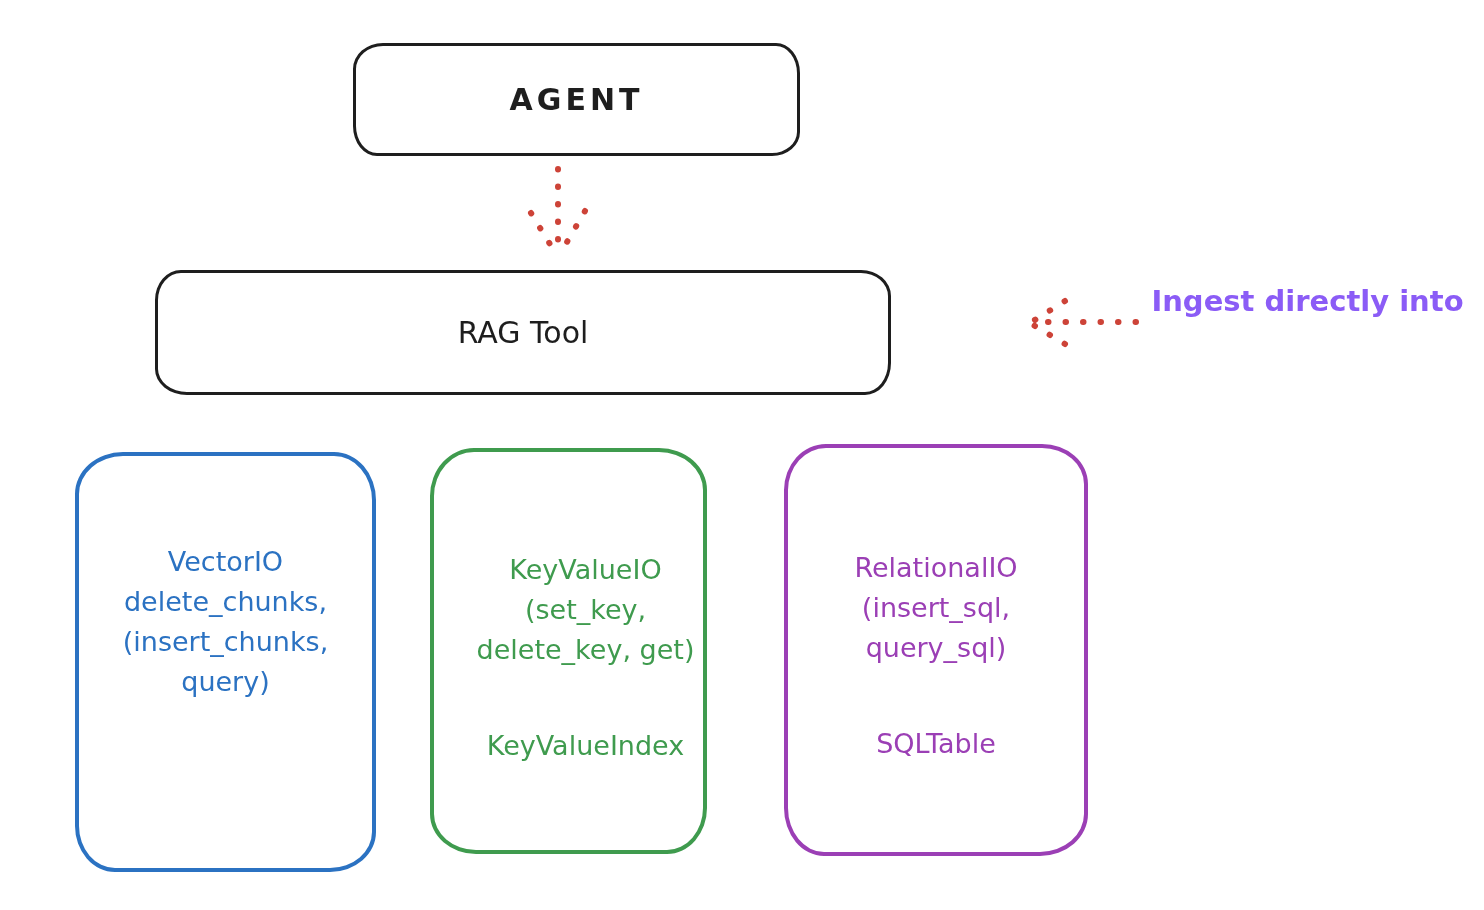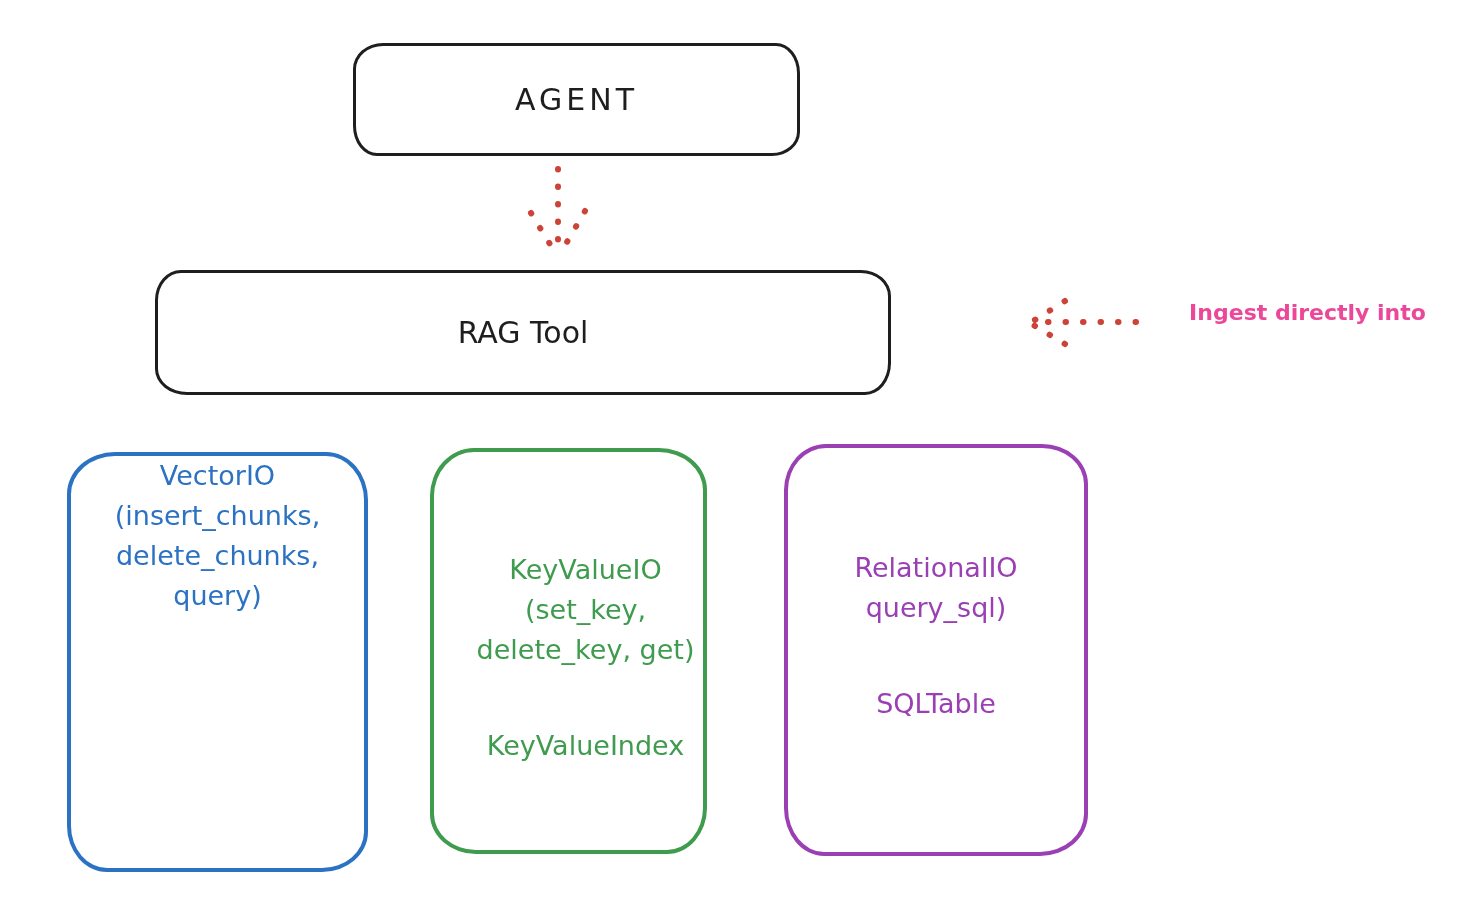--- a/index.html
+++ b/index.html
@@ -21,64 +21,65 @@
   }
   .black-node {
     border: 3.5px solid #1e1e1e;
     color: #1e1e1e;
     font-size: 30px;
   }
   .agent-node {
     left: 353px; top: 43px; width: 447px; height: 113px;
     border-radius: 30px 24px 28px 24px / 26px 30px 24px 30px;
     letter-spacing: 4px;
-    font-weight: 400;
+    font-weight: 700;
     text-align: right;
   }
   .rag-node {
     left: 155px; top: 270px; width: 736px; height: 125px;
     border-radius: 26px 30px 26px 32px / 30px 26px 32px 26px;
   }
   .storage-box {
     position: absolute;
     background: #ffffff;
     border: 4px solid currentColor;
     box-sizing: border-box;
     display: flex;
     flex-direction: column;
     align-items: center;
     text-align: center;
     font-size: 27px;
     line-height: 40px;
     font-weight: 500;
   }
   .storage-blue {
-    left: 67px; top: 452px; width: 301px; height: 420px;
+    left: 75px; top: 452px; width: 301px; height: 420px;
     border-radius: 48px 42px 46px 40px / 42px 48px 40px 46px;
+    padding-top: 86px;
   }
   .storage-green {
     left: 430px; top: 448px; width: 277px; height: 406px;
     border-radius: 44px 48px 40px 46px / 48px 42px 46px 40px;
     padding-top: 98px;
     padding-left: 34px;
   }
   .storage-purple {
     left: 784px; top: 444px; width: 304px; height: 412px;
     border-radius: 42px 46px 48px 40px / 46px 40px 42px 48px;
     padding-top: 100px;
   }
   .index-label { margin-top: 56px; }
   .annotation {
     position: absolute;
-    left: 1140px; top: 294px; width: 335px;
+    left: 1140px; top: 282px; width: 335px;
     text-align: center;
-    font-size: 22px;
+    font-size: 29px;
     line-height: 38px;
     font-weight: 700;
-    color: #ec4899;
+    color: #8b5cf6;
   }
   svg.arrows {
     position: absolute;
     left: 0; top: 0;
     pointer-events: none;
   }
   .arrow-stroke {
     fill: none;
     stroke: #cd4338;
     stroke-width: 6;
@@ -113,31 +114,32 @@
       <path class="arrow-stroke" d="M1065,344 L1030,323"></path>
     </g>
   </svg>
 
   <div class="annotation">
     <div>Ingest directly into</div>
   </div>
 
   <div class="storage-box storage-blue" style="color: rgb(43, 114, 194);">
     <div>VectorIO</div>
+    <div>delete_chunks,</div>
     <div>(insert_chunks,</div>
-    <div>delete_chunks,</div>
     <div>query)</div>
   </div>
 
   <div class="storage-box storage-green" style="color: rgb(63, 155, 78);">
     <div>KeyValueIO</div>
     <div>(set_key,</div>
     <div>delete_key, get)</div>
     <div class="index-label">KeyValueIndex</div>
   </div>
 
   <div class="storage-box storage-purple" style="color: rgb(155, 63, 181);">
     <div>RelationalIO</div>
+    <div>(insert_sql,</div>
     <div>query_sql)</div>
     <div class="index-label">SQLTable</div>
   </div>
 
 </div>
 
 </body></html>

